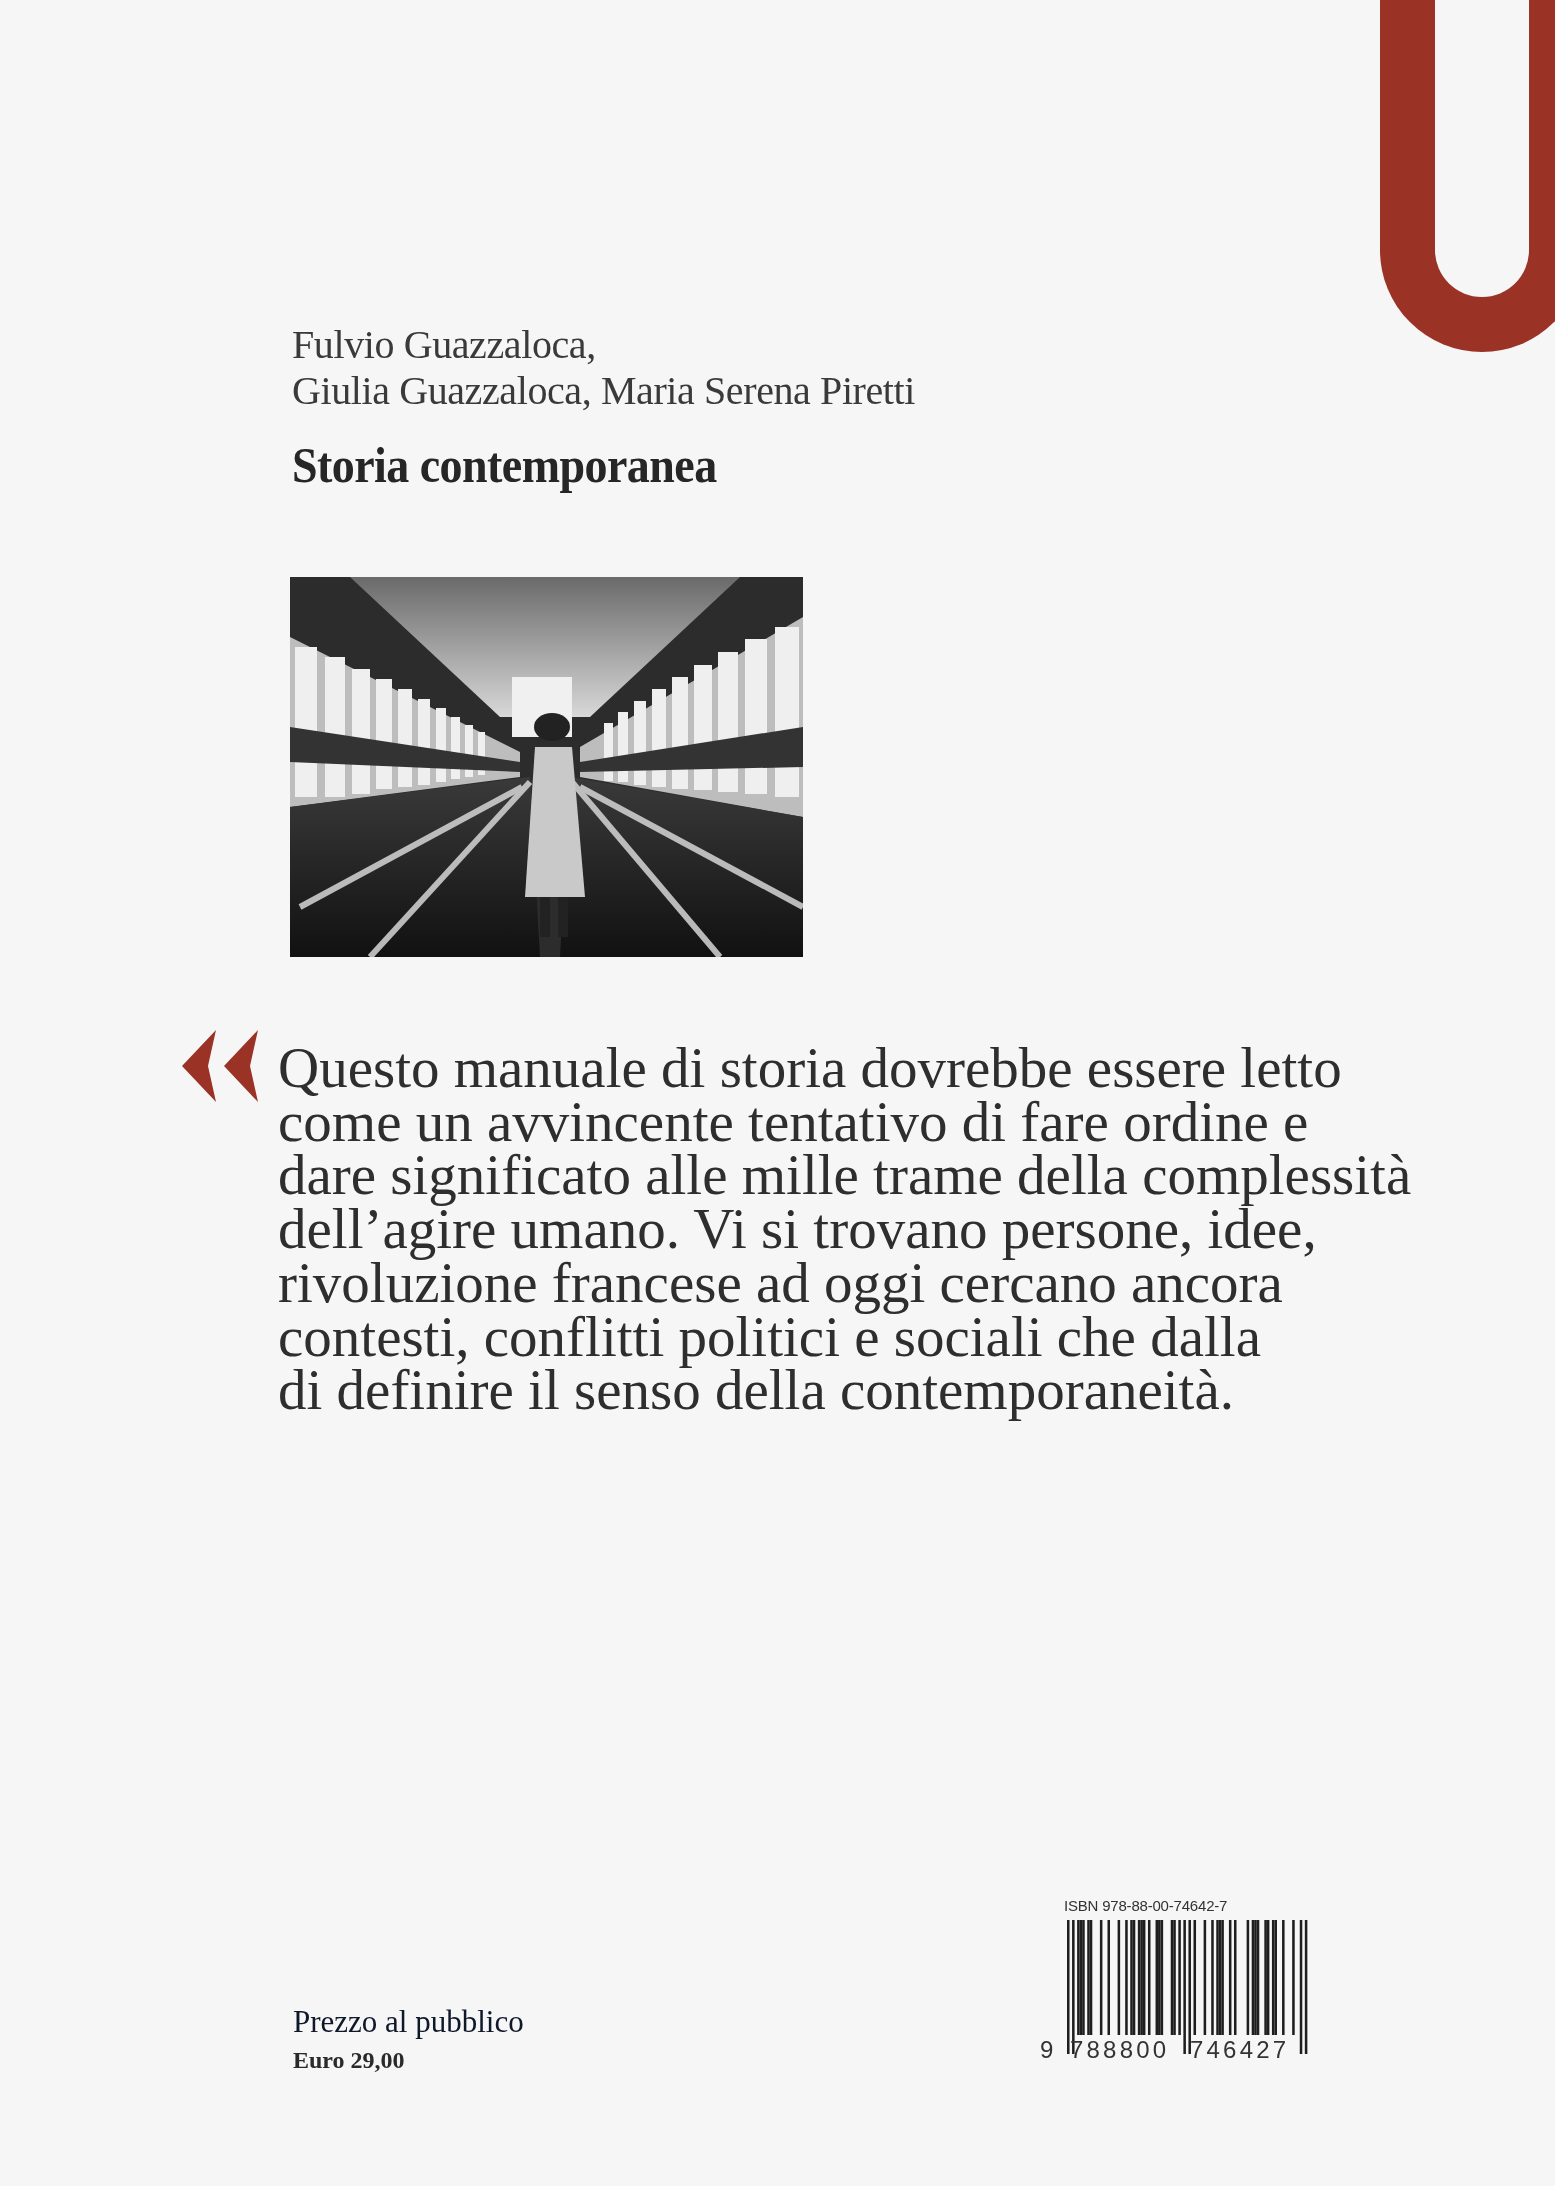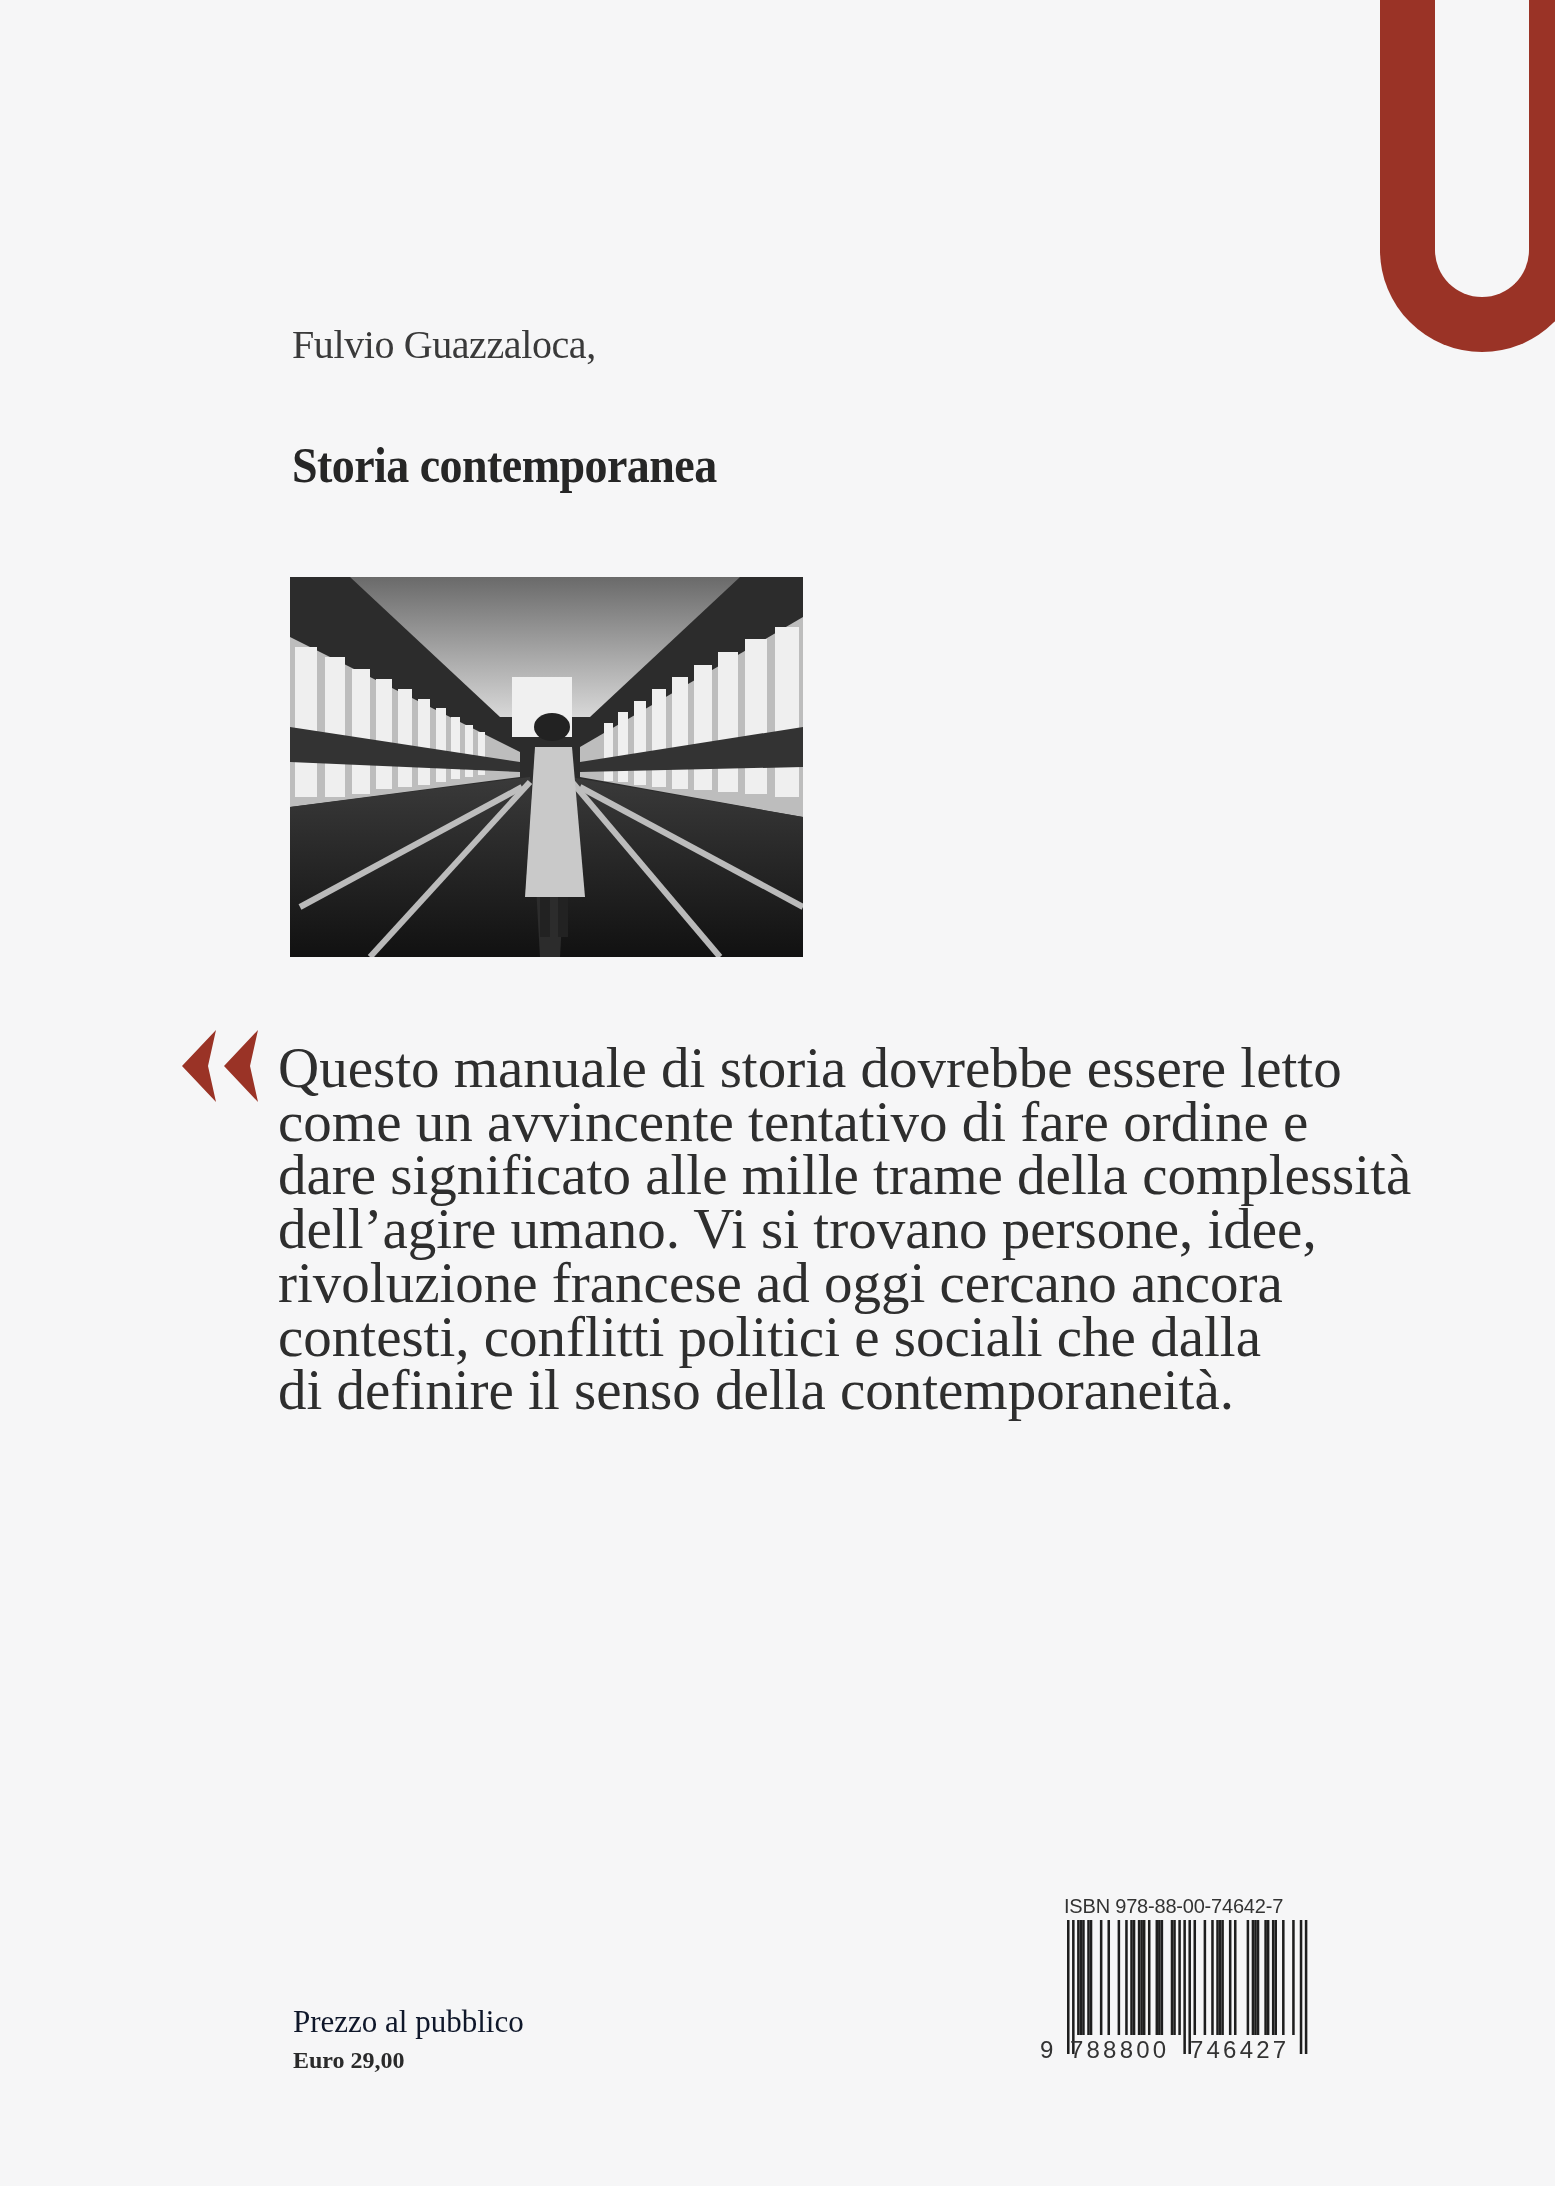--- a/index.html
+++ b/index.html
@@ -92,41 +92,42 @@
     line-height: 36px;
     font-weight: bold;
     color: #2a2a2a;
     white-space: nowrap;
   }
   .isbn-text {
     position: absolute;
     left: 1064px;
     top: 1896px;
     font-family: "Liberation Sans", sans-serif;
-    font-size: 20px;
+    font-size: 15px;
     line-height: 20px;
     color: #333;
     white-space: nowrap;
     letter-spacing: -0.2px;
   }
   .barcode {
     position: absolute;
     left: 1040px;
     top: 1918px;
     width: 275px;
     height: 145px;
   }
 </style>
 </head>
 <body>
 
 <div class="u-mark"></div>
 
 <div class="authors">
   <div>Fulvio Guazzaloca,</div>
+  <div>Giulia Guazzaloca, Maria Serena Piretti</div>
 </div>
 
 <div class="title">Storia contemporanea</div>
 
 <div class="photo">
   <svg width="513" height="380" viewBox="0 0 513 380">
     <defs>
       <linearGradient id="ceil" x1="0" y1="0" x2="0" y2="1">
         <stop offset="0" stop-color="#6a6a6a"></stop>
         <stop offset="1" stop-color="#d8d8d8"></stop>

